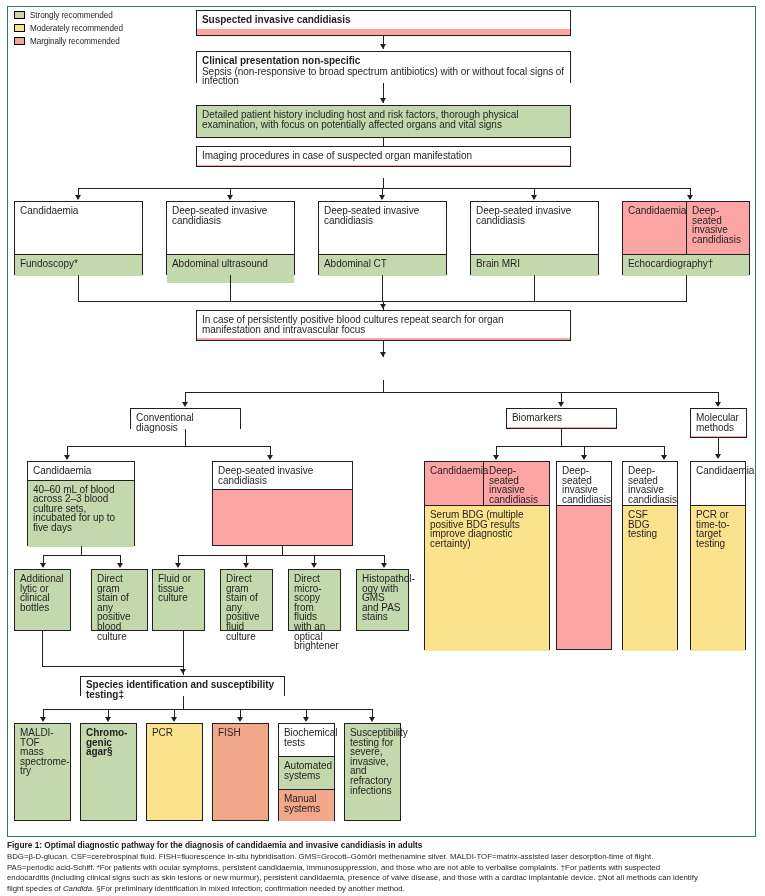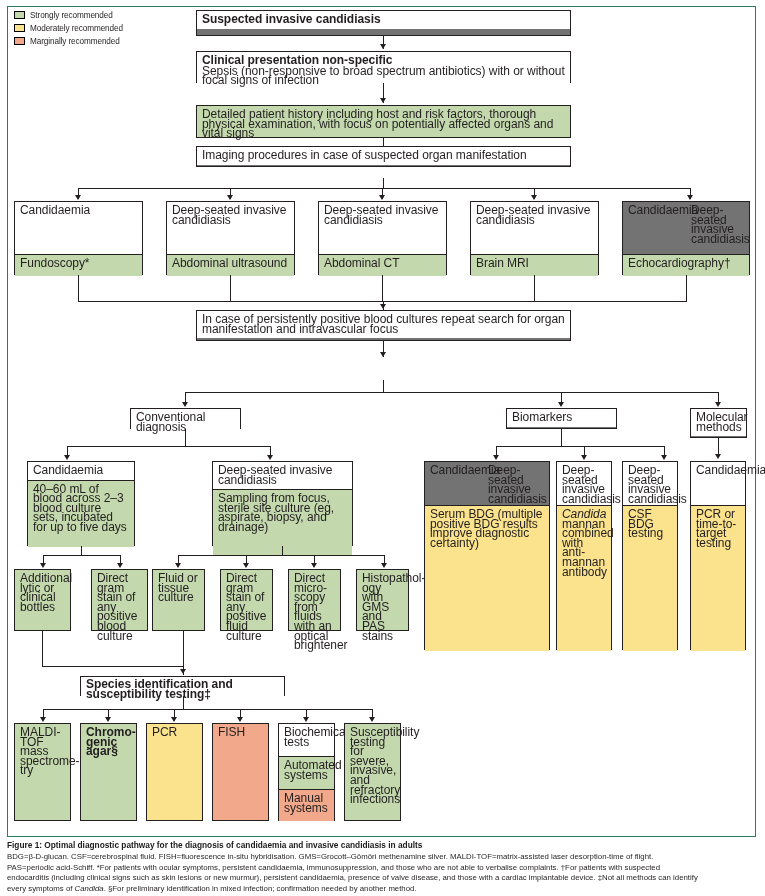--- a/index.html
+++ b/index.html
@@ -26,22 +26,22 @@
   .legend-row { display:flex; align-items:center; height:12px; margin-bottom:1px; }
   .swatch {
     width:11px; height:8px; border:1px solid #000; margin-right:5px; flex:0 0 auto;
   }
   .legend-label { font-size:8.2px; letter-spacing:-0.1px; line-height:9px; white-space:nowrap; }
 
   
   .box {
     position:absolute;
     border:1px solid #231f20;
-    background:#737373;
-    font-size:12px;
+    background:#fca5a5;
+    font-size:10px;
     line-height:9.6px;
     letter-spacing:-0.05px;
   }
   .box .seg {
     padding:4px 5px 4px 5px;
   }
   .box .seg.white { background:#ffffff; }
   .box .seg.green { background:#c3d9ad; }
   .box .seg.yellow { background:#fbe38e; }
   .box .seg.salmon { background:#f2a98b; }
@@ -136,21 +136,21 @@
 
   <div class="box" style="left:14px; top:201px; width:129px; height:74px;">
     <div class="seg white" style="height:52px;">Candidaemia</div>
     <div class="divider"></div>
     <div class="seg green" style="height:21px;">Fundoscopy*</div>
   </div>
 
   <div class="box" style="left:166px; top:201px; width:129px; height:74px;">
     <div class="seg white" style="height:52px;">Deep-seated invasive candidiasis</div>
     <div class="divider"></div>
-    <div class="seg green" style="height:21px;">Abdominal ultrasound</div>
+    <div class="seg green" style="height:28px;">Abdominal ultrasound</div>
   </div>
 
   <div class="box" style="left:318px; top:201px; width:129px; height:74px;">
     <div class="seg white" style="height:52px;">Deep-seated invasive candidiasis</div>
     <div class="divider"></div>
     <div class="seg green" style="height:21px;">Abdominal CT</div>
   </div>
 
   <div class="box" style="left:470px; top:201px; width:129px; height:74px;">
     <div class="seg white" style="height:52px;">Deep-seated invasive candidiasis</div>
@@ -212,21 +212,20 @@
 
   <div class="box" style="left:27px; top:461px; width:108px; height:85px;">
     <div class="seg white">Candidaemia</div>
     <div class="divider"></div>
     <div class="seg green" style="height:66px;">40–60 mL of blood across 2–3 blood culture sets, incubated for up to five days</div>
   </div>
 
   <div class="box" style="left:212px; top:461px; width:141px; height:85px;">
     <div class="seg white">Deep-seated invasive candidiasis</div>
     <div class="divider"></div>
-    <div class="seg green" style="height:66px;">Sampling from focus, sterile site culture (eg, aspirate, biopsy, and drainage)</div>
   </div>
 
   <div class="ln lnv" style="left:81px; top:546px; height:9px;"></div>
   <div class="ln lnh" style="left:43px; top:555px; width:77px;"></div>
   <div class="ln lnv" style="left:43px; top:555px; height:11px;"></div>
   <div class="ln lnv" style="left:120px; top:555px; height:11px;"></div>
   <div class="arrow" style="left:40px; top:563px;"></div>
   <div class="arrow" style="left:117px; top:563px;"></div>
 
   <div class="box" style="left:14px; top:569px; width:57px; height:62px;">
@@ -275,21 +274,20 @@
       <div class="vdivider"></div>
       <div class="cell" style="flex:1;">Deep-seated invasive candidiasis</div>
     </div>
     <div class="divider"></div>
     <div class="seg yellow" style="height:145px;">Serum BDG (multiple positive BDG results improve diagnostic certainty)</div>
   </div>
 
   <div class="box" style="left:556px; top:461px; width:56px; height:189px;">
     <div class="seg white" style="height:43px;">Deep-seated invasive candidiasis</div>
     <div class="divider"></div>
-    <div class="seg yellow" style="height:145px;"><span class="ital">Candida</span><span> mannan combined with anti-mannan antibody</span></div>
   </div>
 
   <div class="box" style="left:622px; top:461px; width:56px; height:189px;">
     <div class="seg white" style="height:43px;">Deep-seated invasive candidiasis</div>
     <div class="divider"></div>
     <div class="seg yellow" style="height:145px;">CSF BDG testing</div>
   </div>
 
   <div class="ln lnv" style="left:718px; top:438px; height:18px;"></div>
   <div class="arrow" style="left:715px; top:454px;"></div>
@@ -346,17 +344,17 @@
   <div class="box" style="left:344px; top:723px; width:57px; height:98px;">
     <div class="seg green" style="height:100%;">Susceptibility testing for severe, invasive, and refractory infections</div>
   </div>
 
   <div class="caption">
     <div class="cap-title">Figure 1: Optimal diagnostic pathway for the diagnosis of candidaemia and invasive candidiasis in adults</div>
     <div class="cap-body">
       <div>BDG=β-D-glucan. CSF=cerebrospinal fluid. FISH=fluorescence in-situ hybridisation. GMS=Grocott–Gömöri methenamine silver. MALDI-TOF=matrix-assisted laser desorption-time of flight.</div>
       <div>PAS=periodic acid-Schiff. *For patients with ocular symptoms, persistent candidaemia, immunosuppression, and those who are not able to verbalise complaints. †For patients with suspected</div>
       <div>endocarditis (including clinical signs such as skin lesions or new murmur), persistent candidaemia, presence of valve disease, and those with a cardiac implantable device. ‡Not all methods can identify</div>
-      <div><span>every symptoms of </span><span class="ital">Candida</span><span>. §For preliminary identification in mixed infection; confirmation needed by another method.</span></div>
+      <div><span>flight species of </span><span class="ital">Candida</span><span>. §For preliminary identification in mixed infection; confirmation needed by another method.</span></div>
     </div>
   </div>
 
 </div>
 
 </body></html>

